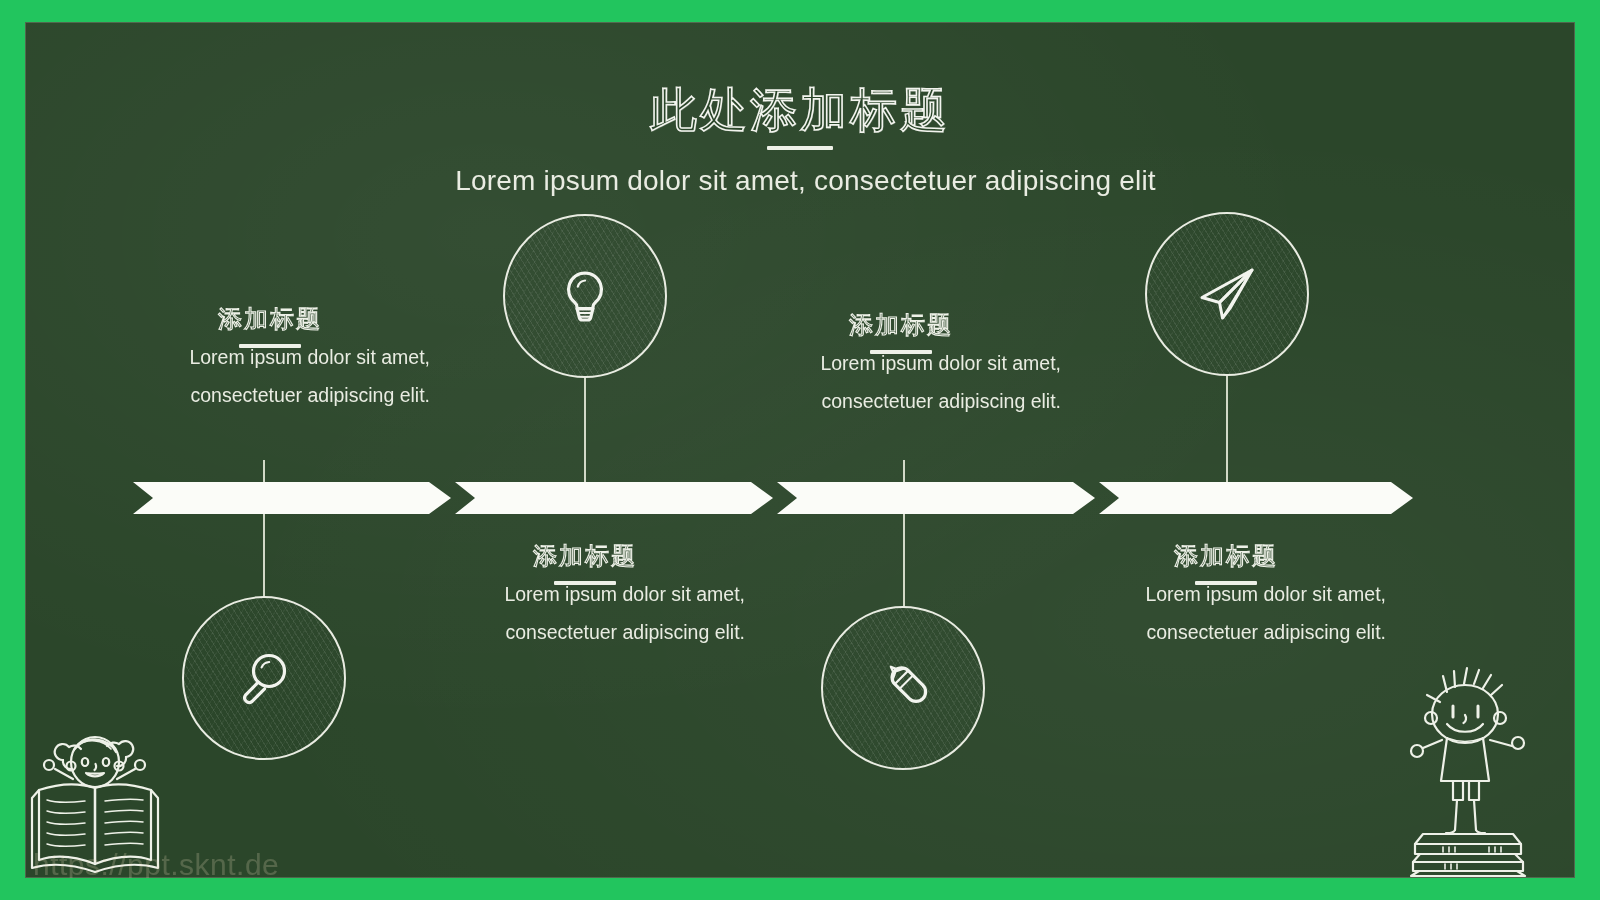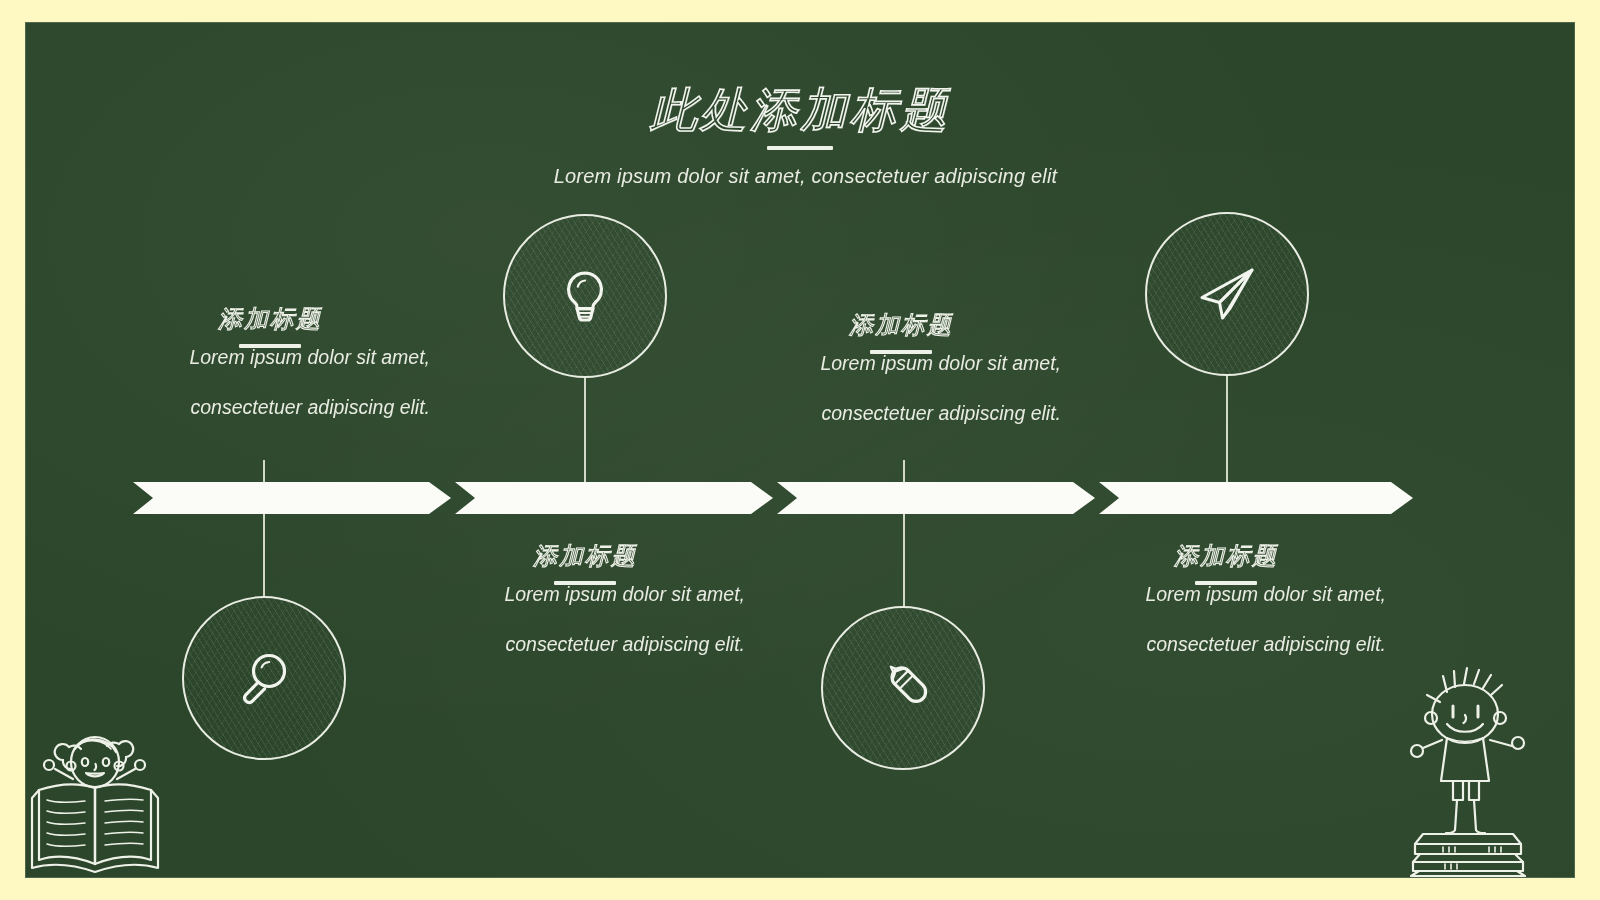--- a/index.html
+++ b/index.html
@@ -4,22 +4,21 @@
 <style>
   * { margin:0; padding:0; box-sizing:border-box; }
   html,body{
     width:1600px; height:900px; overflow:hidden;
     background:#d4900f;
     font-family:"Liberation Sans", sans-serif;
   }
   #slide{
     position:relative;
     width:1600px; height:900px;
-    background:#fef9c3;
-    font-style:italic;
+    background:#22c55e;
   }
   
   #board{
     position:absolute;
     left:25px; top:22px;
     width:1550px; height:856px;
     background:
       radial-gradient(ellipse at 30% 25%, rgba(255,255,255,0.045) 0%, rgba(255,255,255,0) 55%),
       radial-gradient(ellipse at 75% 70%, rgba(255,255,255,0.035) 0%, rgba(255,255,255,0) 60%),
       #2b462a;
@@ -38,21 +37,21 @@
     text-shadow: 1px 1px 0 rgba(255,255,255,0.18);
     font-weight:400;
     font-family:"Liberation Sans", sans-serif;
   }
   .title-rule{
     width:66px; height:4px; background:#eef1e8;
     margin:10px auto 0; border-radius:1px;
   }
   .subtitle{
     margin-top:15px;
-    font-size:20px; color:#e9ece2; letter-spacing:0.2px;
+    font-size:28px; color:#e9ece2; letter-spacing:0.2px;
     font-weight:300;
     margin-left:11px;
   }
   
   .banner{
     position:absolute; left:108px; top:460px;
     width:1280px; height:32px;
   }
   .banner svg{ display:block; width:1280px; height:32px; }
   
@@ -90,21 +89,21 @@
   .tblock .t-rule{
     width:62px; height:3.5px; background:#eef1e8;
     margin:9px auto 0; border-radius:1px;
   }
   .tblock .t-line{
     font-size:19.5px; color:#e9ece2; font-weight:300;
     line-height:1.0;
     text-align:right;
   }
   .tblock .t-line:first-of-type{ margin-top:22px; }
-  .tblock .t-line + .t-line{ margin-top:31px; }
+  .tblock .t-line + .t-line{ margin-top:19px; }
   
   .deco{ position:absolute; }
   .watermark{
     position:absolute; left:8px; bottom:-4px;
     font-size:30px; letter-spacing:0.5px;
     color:rgba(238,224,190,0.22);
     white-space:nowrap;
     font-family:"Liberation Sans", sans-serif;
   }
 </style>
@@ -318,15 +317,16 @@
         <path d="M70 185 L70 190" stroke-width="1.6"></path>
         <path d="M104 185 L104 190" stroke-width="1.6"></path>
         <path d="M110 185 L110 190" stroke-width="1.6"></path>
         <path d="M116 185 L116 190" stroke-width="1.6"></path>
         <path d="M60 202 L60 207" stroke-width="1.6"></path>
         <path d="M66 202 L66 207" stroke-width="1.6"></path>
         <path d="M72 202 L72 207" stroke-width="1.6"></path>
       </svg>
     </div>
 
+    <div class="watermark">https://ppt.sknt.de</div>
 
   </div>
 </div>
 
 </body></html>

